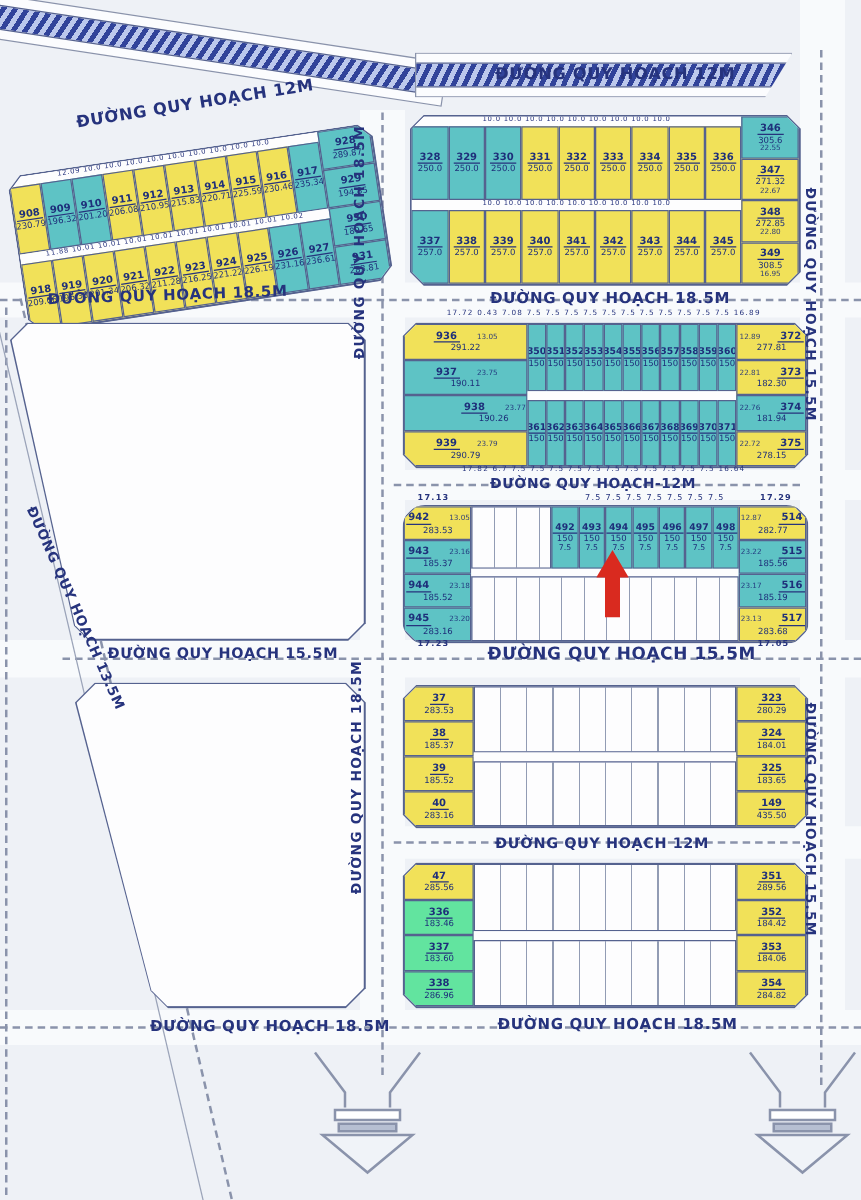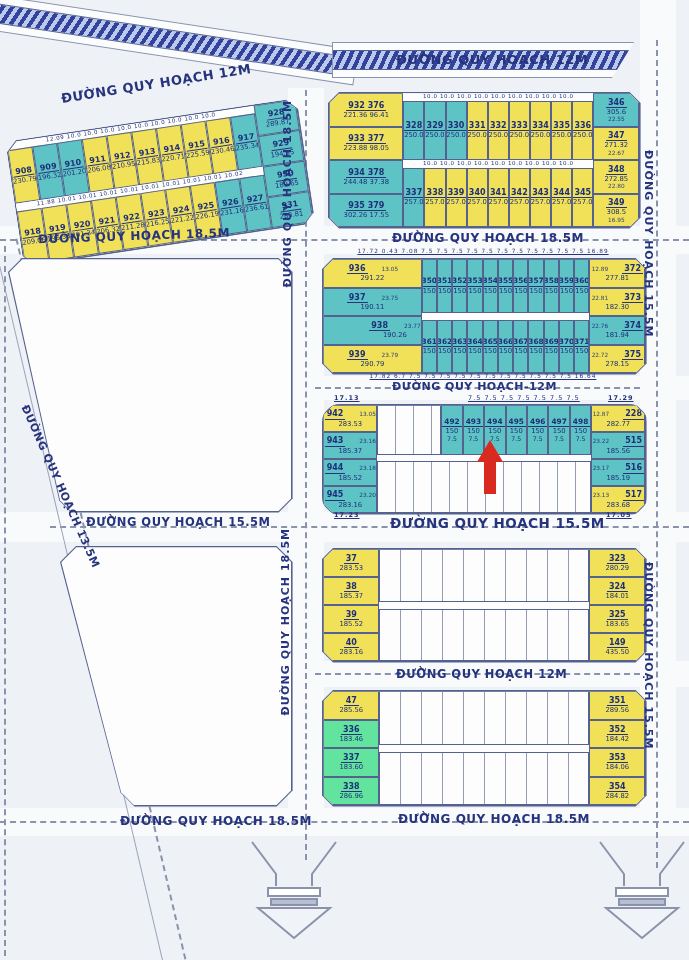--- a/index.html
+++ b/index.html
@@ -30,21 +30,21 @@
         border:.75px solid #55628f;min-height:0;overflow:hidden;} .f10{flex:1;}
   .pn{font-weight:700;font-size:8px;line-height:1.15;border-bottom:1px solid #26337d;padding:0 2px;white-space:nowrap;}
   .pn.sm{font-size:7.4px;}
   .pa{font-size:6.8px;line-height:1.25;white-space:nowrap;}
   .pf{font-size:6.2px;line-height:1.1;white-space:nowrap;}
   .pd{font-size:5.8px;opacity:.9;}
   .nline{display:flex;align-items:baseline;gap:14px;text-align:center;}
   .y{background:#f1e159;} .t{background:#5ec3c5;} .g{background:#62e49f;}
   .dimrow{font-size:5.5px;line-height:1.4;text-align:center;white-space:nowrap;overflow:hidden;
           background:#fdfdfe;letter-spacing:.6px;color:#26337d;flex:0 0 auto;}
-  .dimtxt{position:absolute;font-size:6.5px;font-weight:700;color:#26337d;white-space:nowrap;z-index:31;letter-spacing:1px;text-decoration:underline;}
+  .dimtxt{position:absolute;font-size:6.5px;font-weight:700;color:#26337d;white-space:nowrap;z-index:31;letter-spacing:1px;}
   .ws{background:repeating-linear-gradient(90deg,#fdfdfe 0 17px,#929cb4 17px 18px);}
   .alley{flex:0 0 7px;background:#fdfdfe;}
   
   .hatchwrap{position:absolute;background:#fbfcfe;border:1px solid #8a93ab;z-index:10;}
   .hatch{position:absolute;left:0;right:0;top:7px;bottom:7px;border-top:1px solid #55628f;border-bottom:1px solid #55628f;
          background:repeating-linear-gradient(115deg,#31439a 0 4px,#bcc8ec 4px 8px);}
   svg{display:block;}
 </style>
 </head>
 <body>
@@ -205,39 +205,20 @@
           <div class="scell f10 t">
           <div class="pn">931</div>
           <div class="pa">283.81</div>
         </div>
         </div>
     </div>
   </div>
 
   <div class="blk" style="left:328px;top:92px;width:310px;height:134px;">
     <div class="in">
-      <div class="col" style="flex:0 0 74px;">
-
-      <div class="scell f10 y">
-          <div class="pn">932 376</div>
-          <div class="pa">221.36 96.41</div>
-        </div>
-          <div class="scell f10 y">
-          <div class="pn">933 377</div>
-          <div class="pa">223.88 98.05</div>
-        </div>
-          <div class="scell f10 t">
-          <div class="pn">934 378</div>
-          <div class="pa">244.48 37.38</div>
-        </div>
-          <div class="scell f10 t">
-          <div class="pn">935 379</div>
-          <div class="pa">302.26 17.55</div>
-        </div>
-        </div>
       <div class="main">
         <div class="dimrow">10.0 10.0 10.0 10.0 10.0 10.0 10.0 10.0 10.0</div>
         <div class="row">
 
         <div class="cell t">
             <div class="pn">328</div>
             <div class="pa">250.0</div>
           </div>
             <div class="cell t">
             <div class="pn">329</div>
@@ -584,21 +565,21 @@
             </div>
         </div>
         <div class="alley" style="flex:0 0 6px;"></div>
         <div class="ws" style="flex:1;border:.75px solid #55628f;"></div>
       </div>
       <div class="col" style="flex:0 0 54px;">
 
       <div class="scell y" style="flex:1;">
           <div class="nline">
             <div class="pd">12.87</div>
-            <div class="pn">228</div>
+            <div class="pn">514</div>
           </div>
           <div class="pa">282.77</div>
         </div>
           <div class="scell t" style="flex:1;">
           <div class="nline">
             <div class="pd">23.22</div>
             <div class="pn">515</div>
           </div>
           <div class="pa">185.56</div>
         </div>

